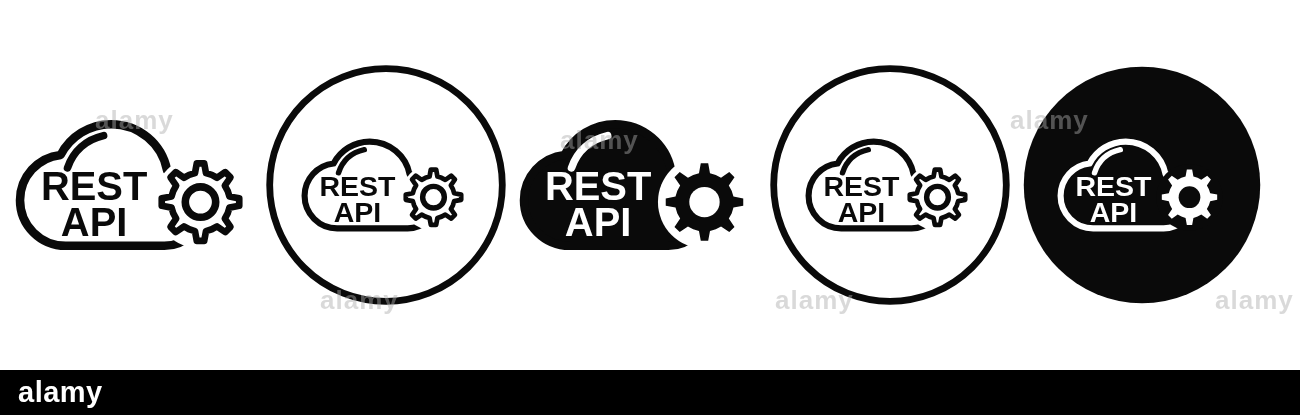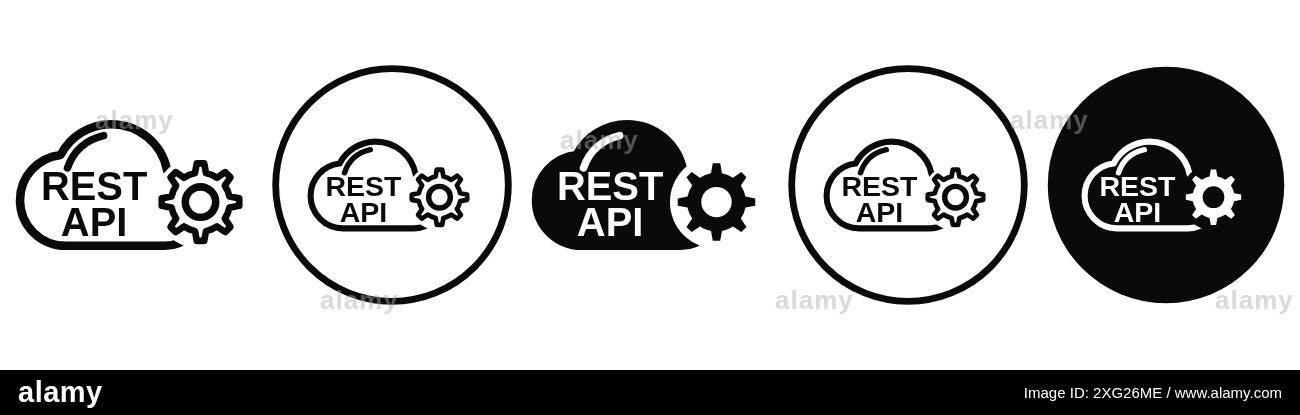--- a/index.html
+++ b/index.html
@@ -6,21 +6,21 @@
   body {
     width: 1300px; height: 415px; overflow: hidden;
     background: #ffffff;
     font-family: "Liberation Sans", sans-serif;
   }
   .canvas {
     position: relative; width: 1300px; height: 415px; background: #ffffff;
   }
   .icons-row {
     position: absolute; top: 0; left: 0; right: 0; height: 370px;
-    display: flex; align-items: center; justify-content: space-between;
+    display: flex; align-items: center; 
     padding: 0 8px; box-sizing: border-box;
   }
   .tile { width: 252px; height: 270px; }
   .tile svg { width: 100%; height: 100%; display: block; }
 
   .watermark-layer { position: absolute; inset: 0; pointer-events: none; }
   .watermark {
     position: absolute; color: #adadad; opacity: 0.45;
     font-size: 26px; font-weight: bold; letter-spacing: 1px;
   }
@@ -120,16 +120,15 @@
     <span class="watermark wm1">alamy</span>
     <span class="watermark wm2">alamy</span>
     <span class="watermark wm3">alamy</span>
     <span class="watermark wm4">alamy</span>
     <span class="watermark wm5">alamy</span>
     <span class="watermark wm6">alamy</span>
   </div>
 
   <div class="footer">
     <div class="brand">alamy</div>
-    <div class="credit">Image ID: 2XG26ME / www.alamy.com</div>
   </div>
 
 </div>
 
 </body></html>

